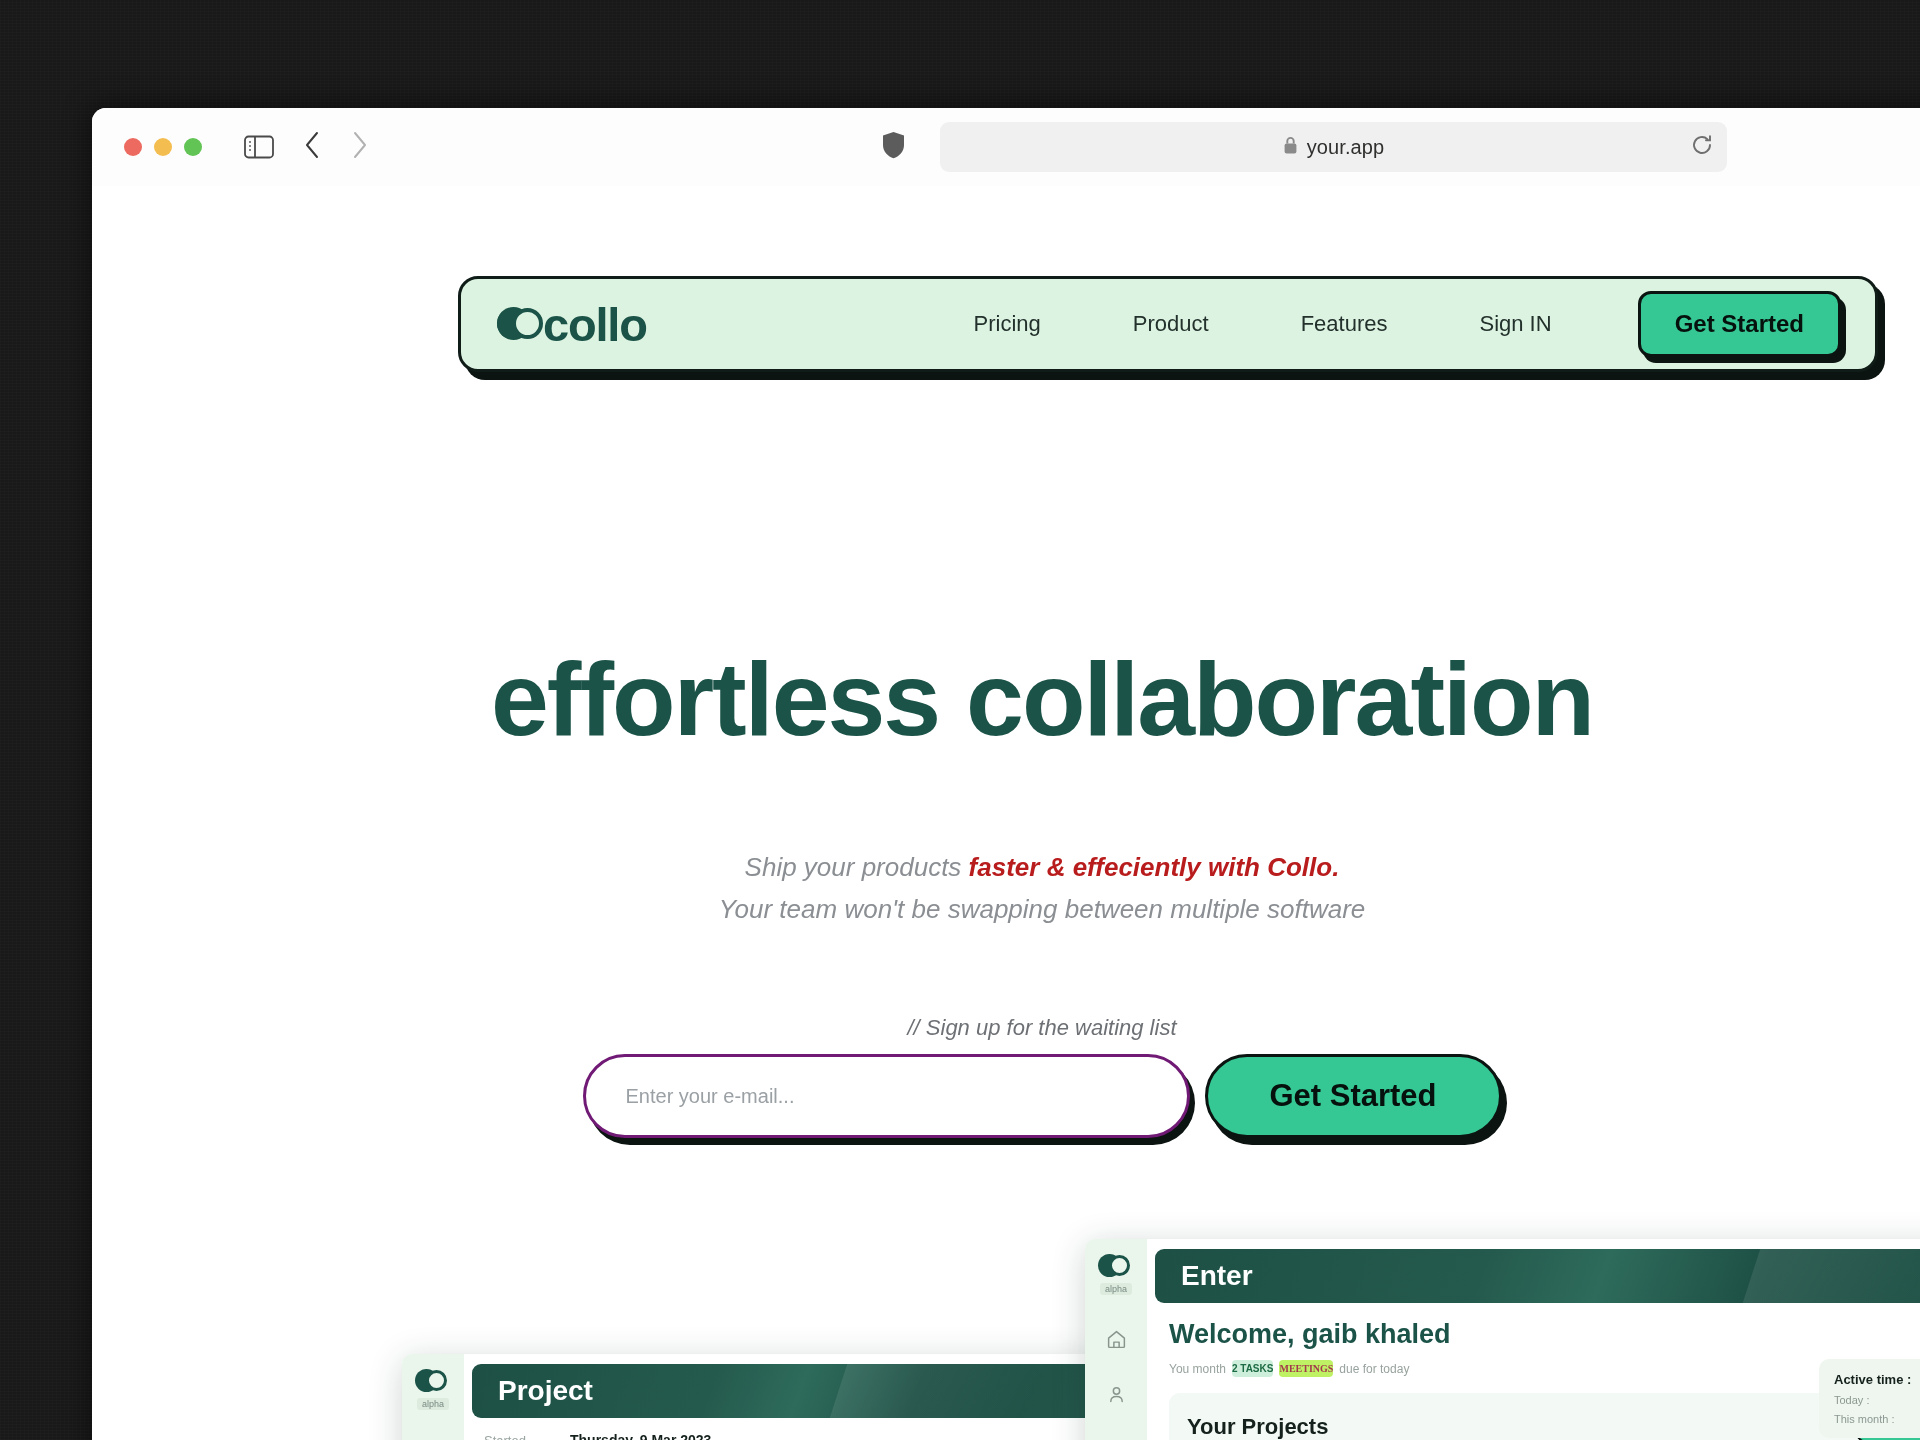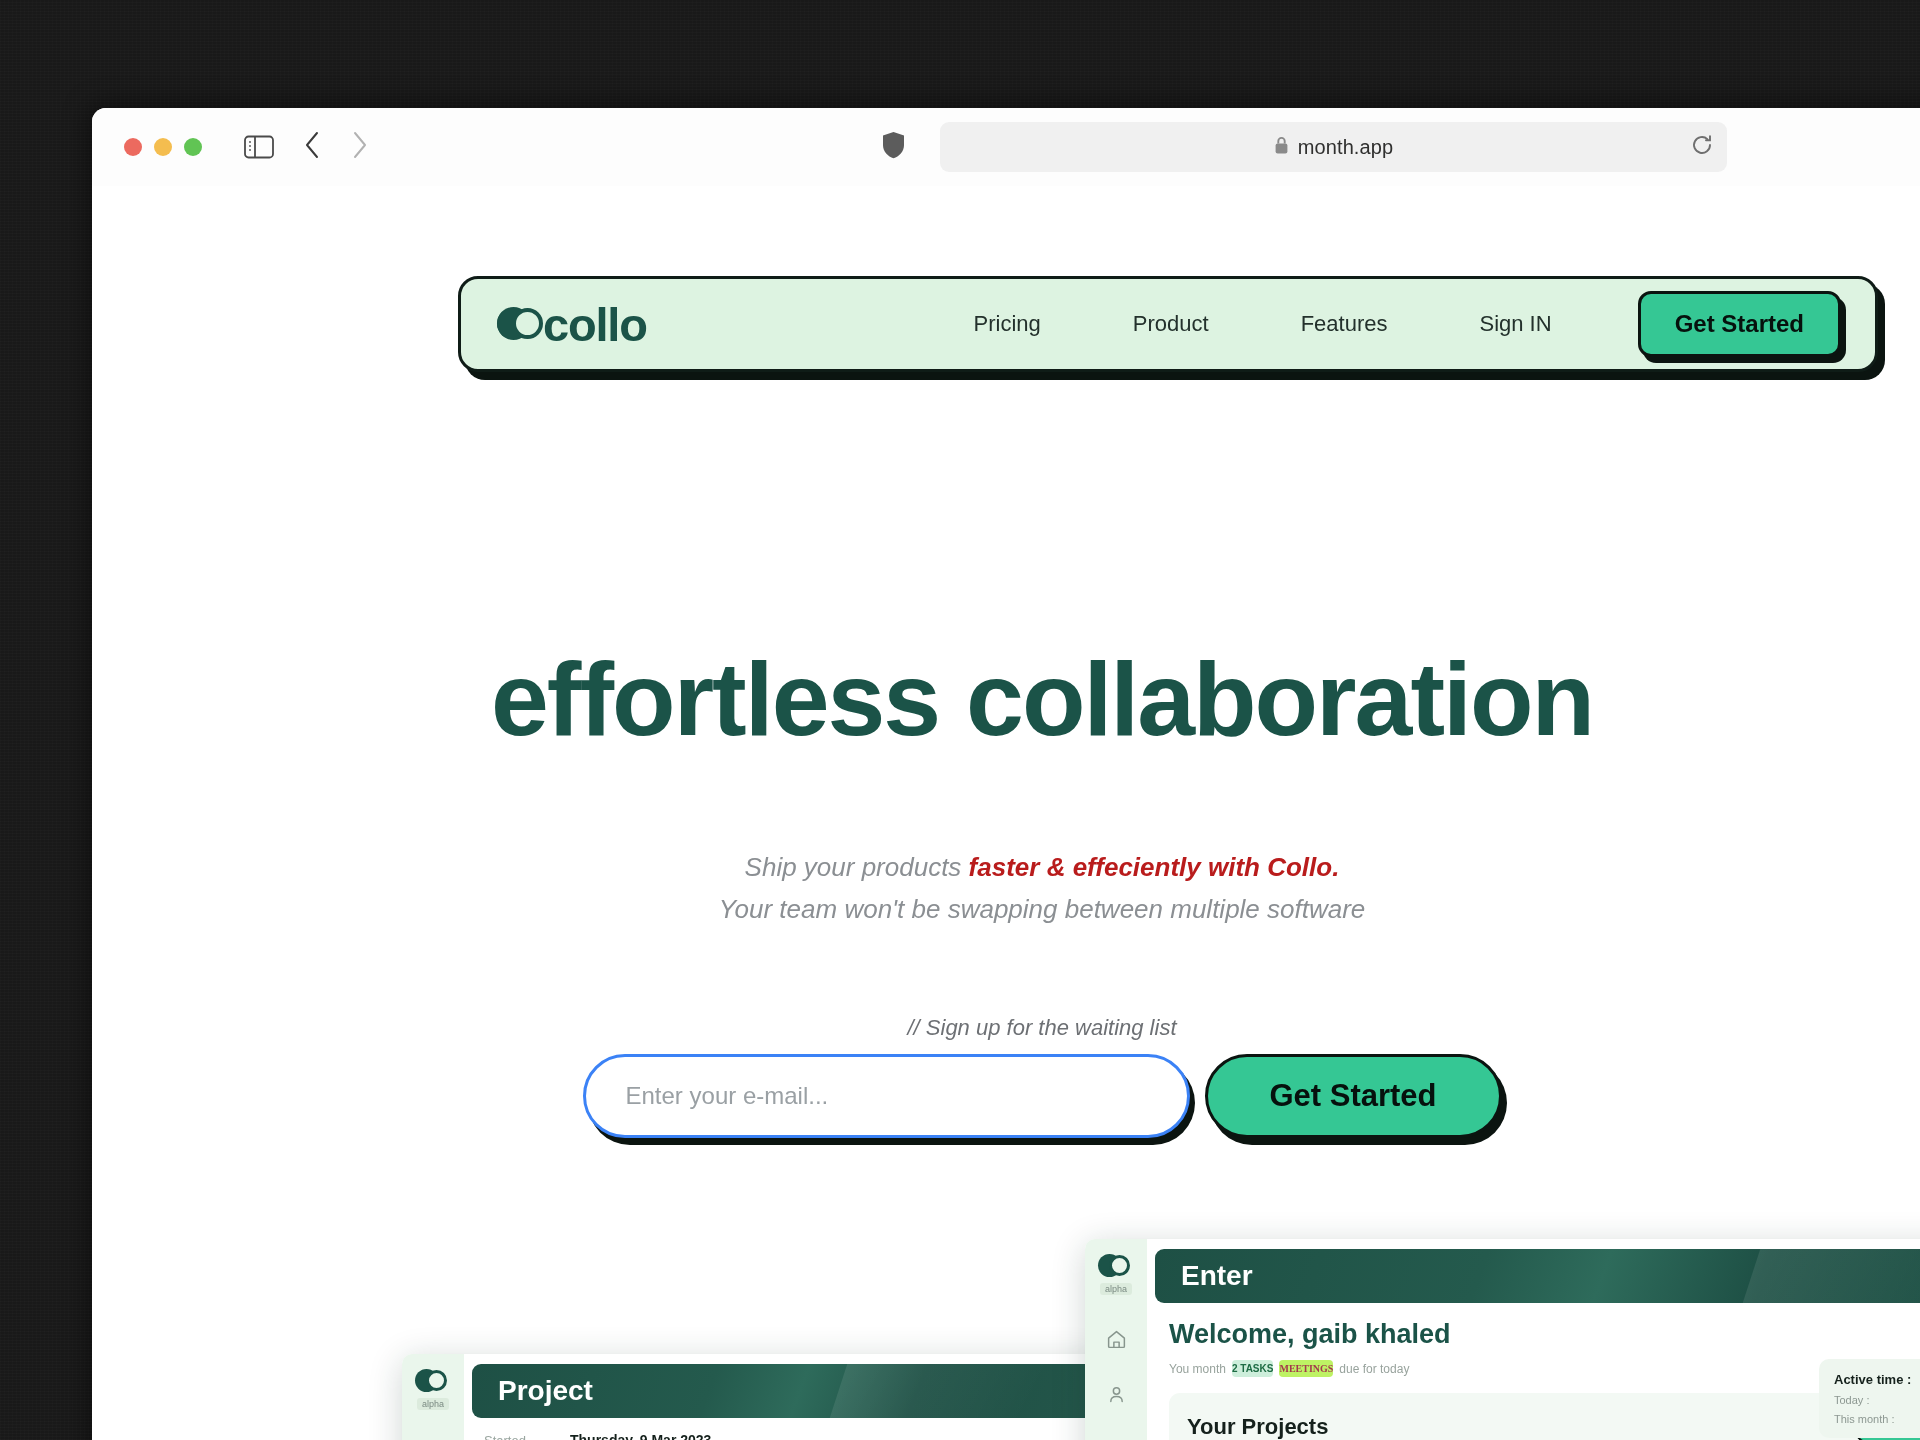--- a/index.html
+++ b/index.html
@@ -149,25 +149,25 @@
     position: absolute; top: 829px; left: 0; right: 0;
     text-align: center;
     font-size: 22px; font-style: italic; color: #6d7074;
   }
   #signup-row {
     position: absolute; top: 868px; left: 0; right: 0;
     display: flex; justify-content: center; align-items: flex-start; gap: 15px;
   }
   #email-input {
     width: 607px; height: 84px;
-    border: 3px solid #3b82f6;
+    border: 3px solid #701a75;
     border-radius: 44px;
     box-shadow: 5px 7px 0 #0b1410;
     background: #fff;
-    font-size: 24px;
+    font-size: 20px;
     color: #9aa0a4;
     padding: 0 40px;
     font-family: "Liberation Sans", sans-serif;
     outline: none;
   }
   #email-input::placeholder { color: #9aa0a4; }
   #hero-cta {
     width: 297px; height: 84px;
     background: #35c794;
     border: 3px solid #0b1410;
@@ -323,21 +323,21 @@
         </svg>
     </span>
 
     <div id="url-bar">
       <span>
         <svg width="15" height="19" viewBox="0 0 15 19" fill="none" stroke="#8a8a8a" stroke-width="1.9">
           <rect x="1.6" y="7.6" width="11.8" height="10" rx="2" fill="#8a8a8a" stroke="none"></rect>
           <path d="M4.3 7.6 V5.1 a3.2 3.2 0 0 1 6.4 0 V7.6"></path>
         </svg>
       </span>
-      <span id="url-text">month.app</span>
+      <span id="url-text">your.app</span>
       <span id="reload-icon">
         <svg width="22" height="22" viewBox="0 0 22 22" fill="none" stroke="#6f6f6f" stroke-width="1.9" stroke-linecap="round">
           <path d="M19 11 a8 8 0 1 1 -2.6 -5.9"></path>
           <polyline points="19,2.2 19,6.2 15,6.2"></polyline>
         </svg>
       </span>
     </div>
   </div>
 
   <div id="page">

